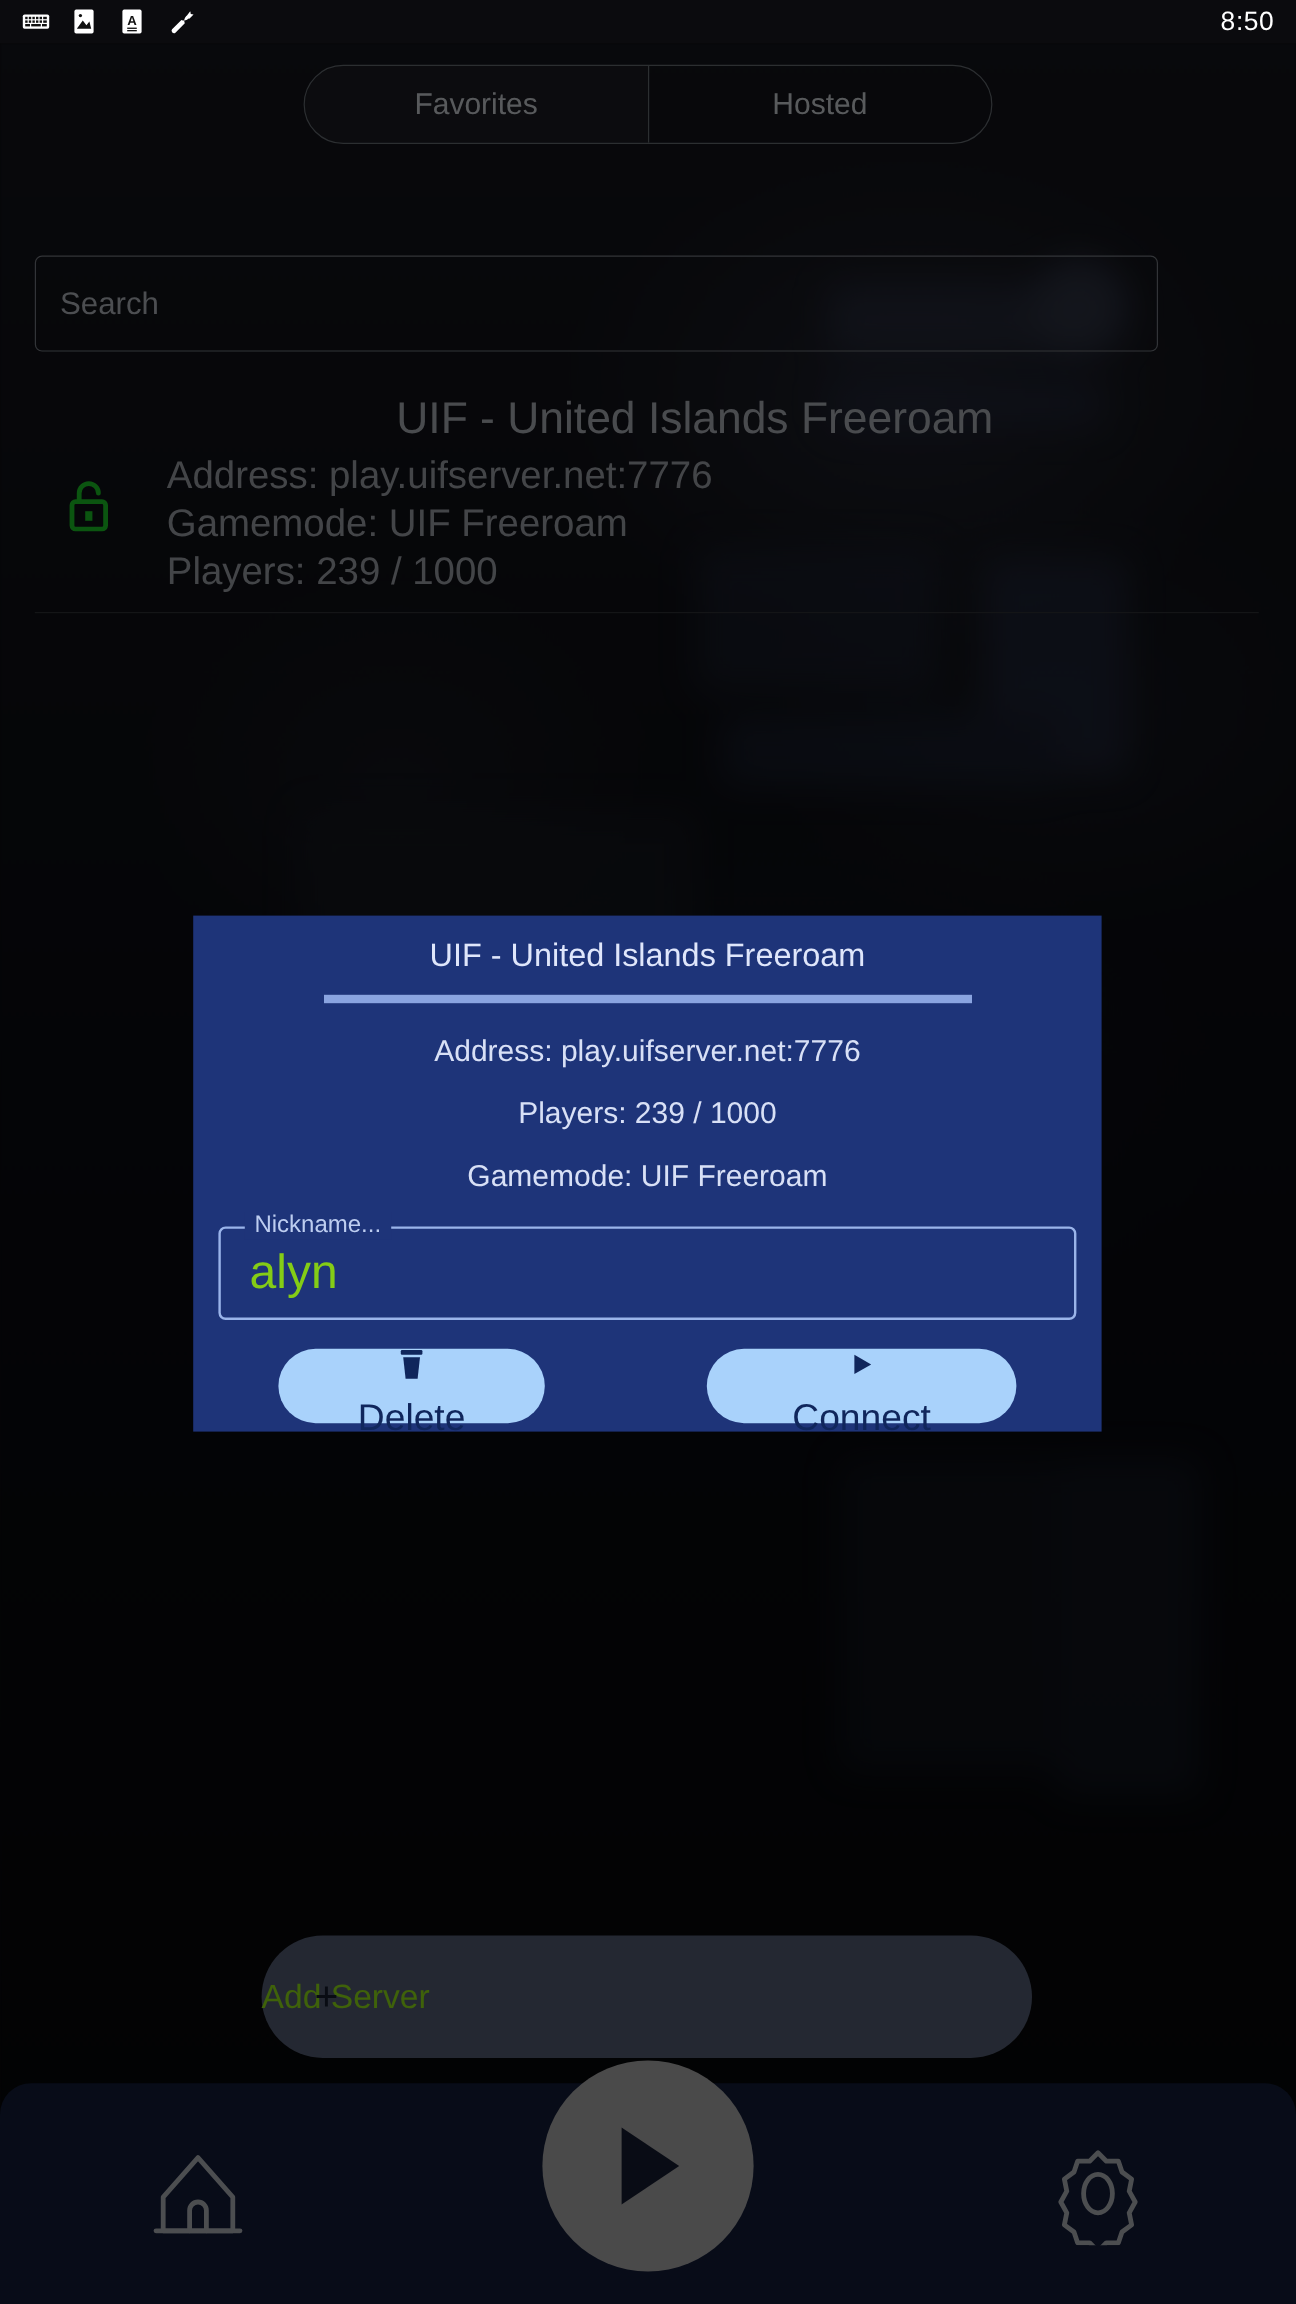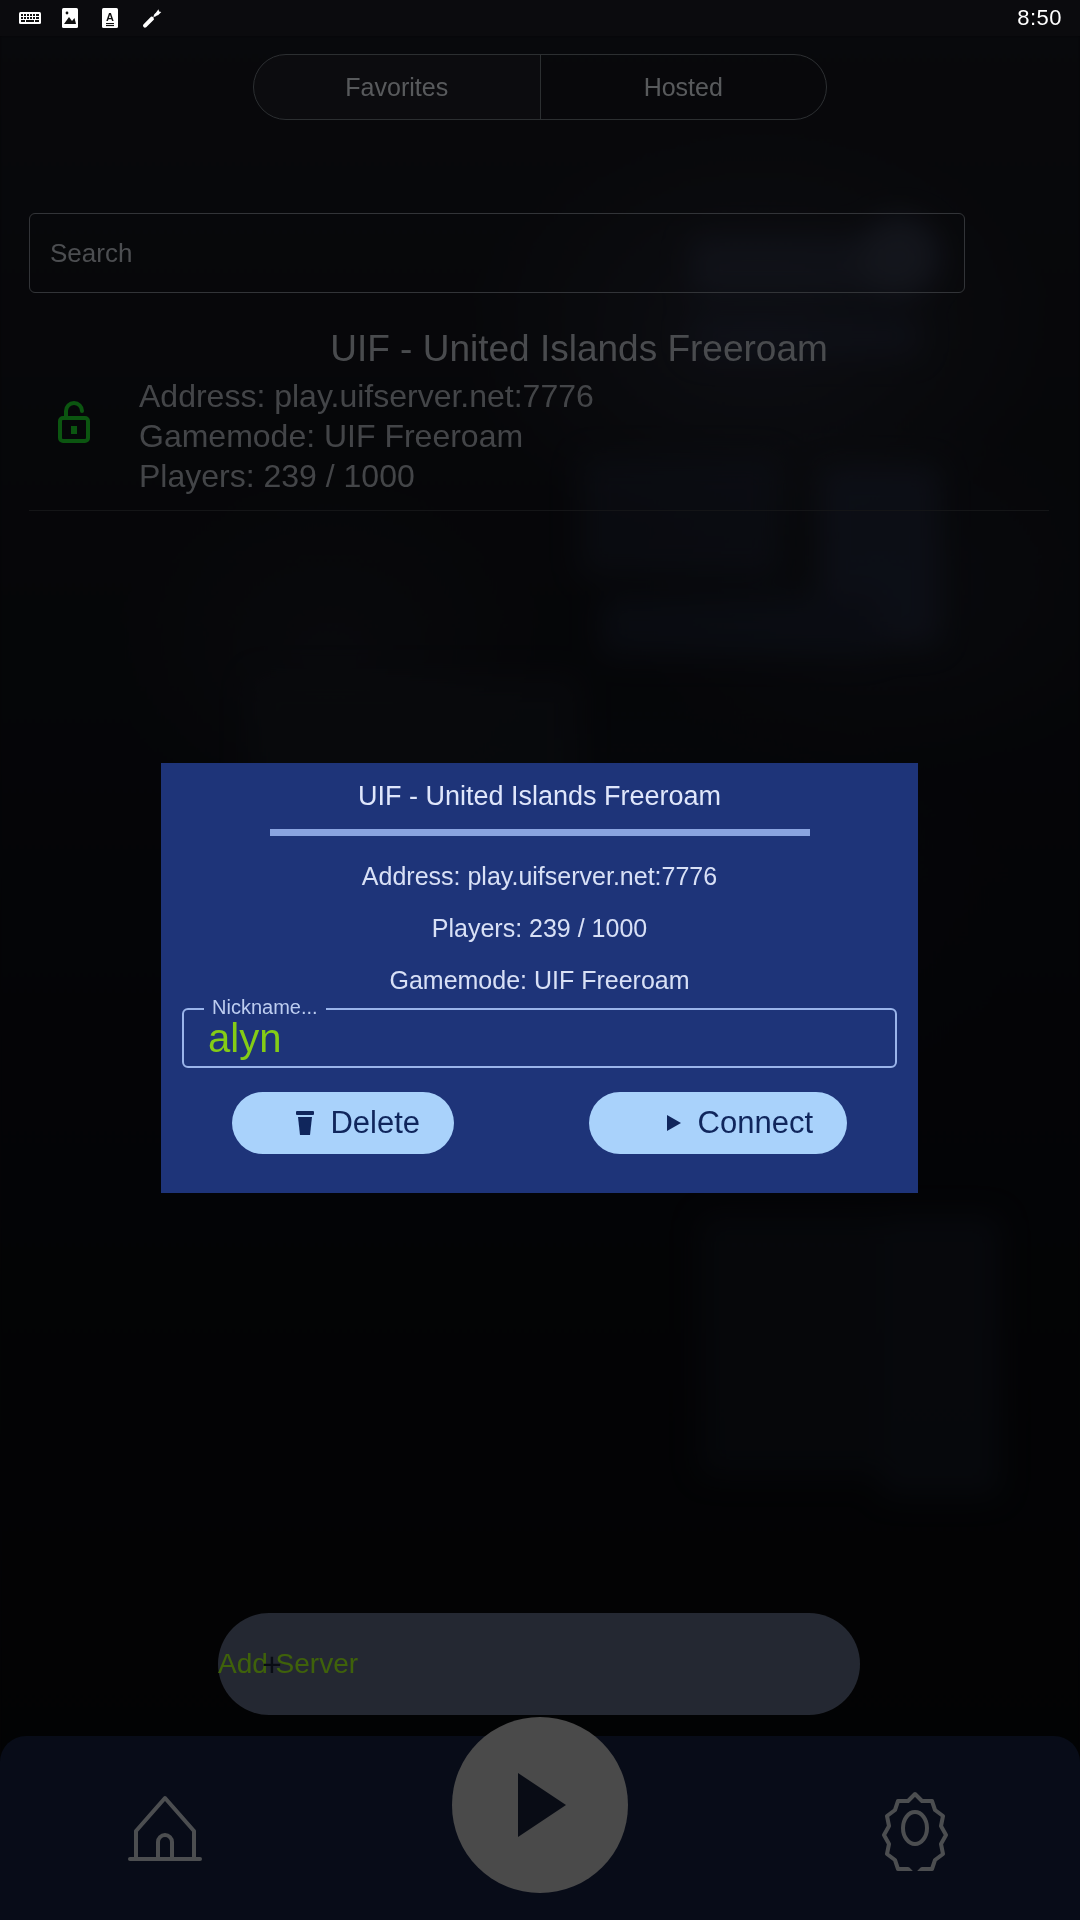--- a/index.html
+++ b/index.html
@@ -176,22 +176,22 @@
     text-align:center;
     font-size:25px;
     color:#d8e0f6;
     margin-top:23px;
   }
   #dlg-line-1 { margin-top:26px; }
 
   
   #nickname-wrap {
     position:relative;
-    margin:13px 3px 0 3px;
-    height:60px;
+    margin:27px 3px 0 3px;
+    height:78px;
     border:2px solid #9ab4ea;
     border-radius:6px;
   }
   #nickname-legend {
     position:absolute;
     top:-14px; left:20px;
     padding:0 8px;
     background:#1e3479;
     font-size:20px;
     color:#bdcdf0;
@@ -208,24 +208,25 @@
   #dlg-buttons {
     display:flex;
     justify-content:space-between;
     margin:24px 53px 0 53px;
   }
   .dlg-btn {
     height:62px;
     border-radius:31px;
     background:#a9d2fb;
     color:#10265c;
-    display:flex; align-items:center; justify-content:flex-end;
+    display:flex; align-items:center; justify-content:flex-start;
     gap:14px;
     font-size:31px;
     padding:0 34px;
+    flex-direction:column;
   }
   #delete-button { min-width:222px; }
   #connect-button { min-width:258px; }
   .btn-ico { width:22px; height:26px; flex:0 0 auto; }
 </style>
 </head>
 <body>
 
 <div id="screen">
 

